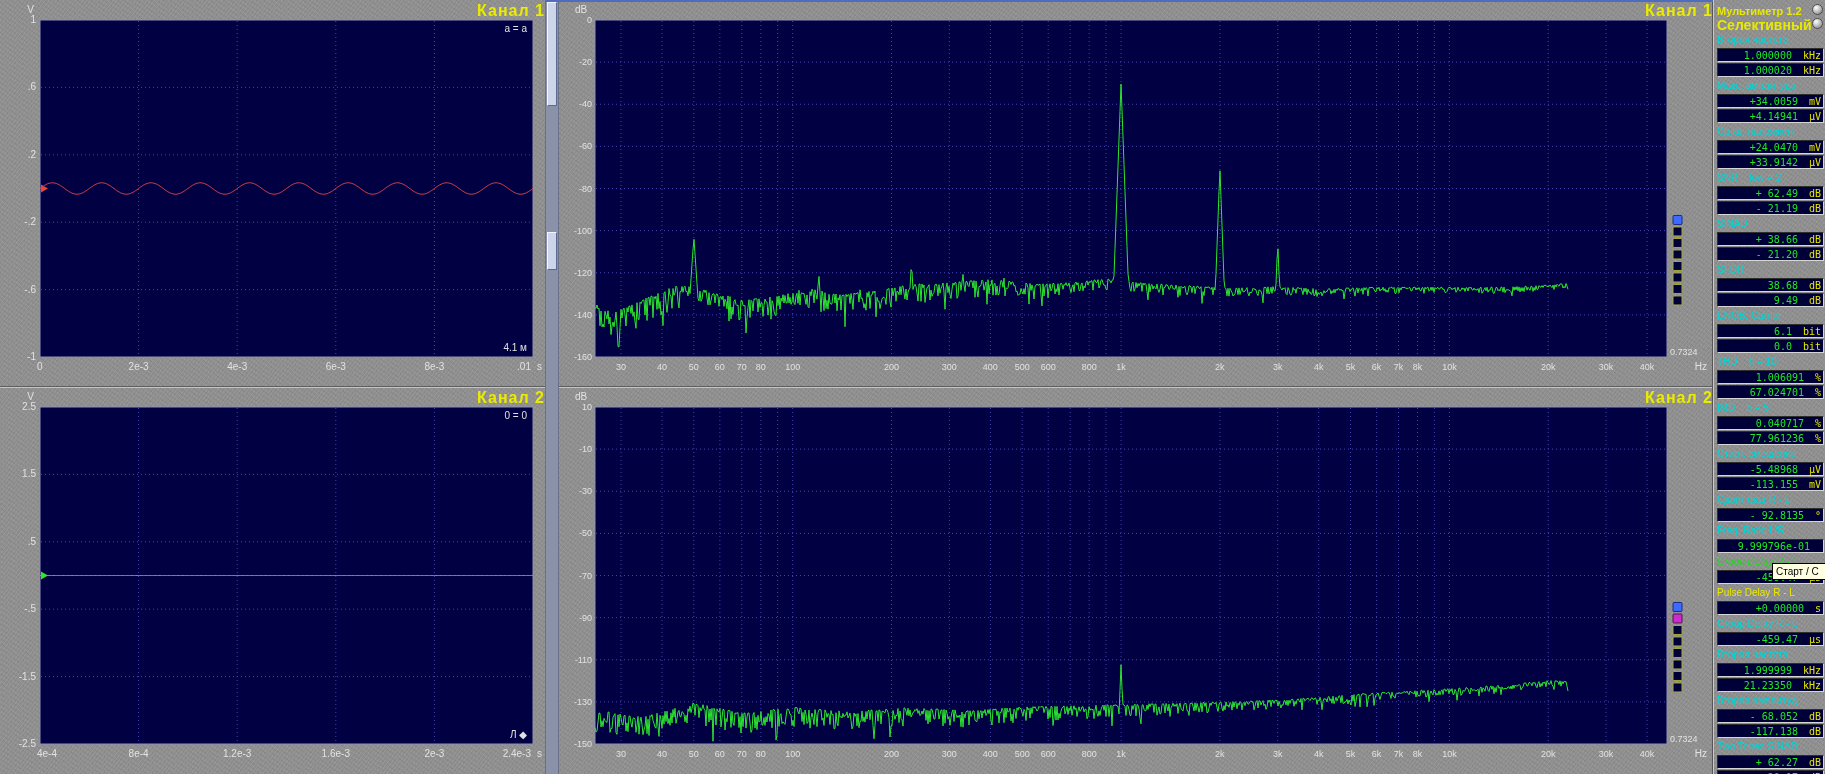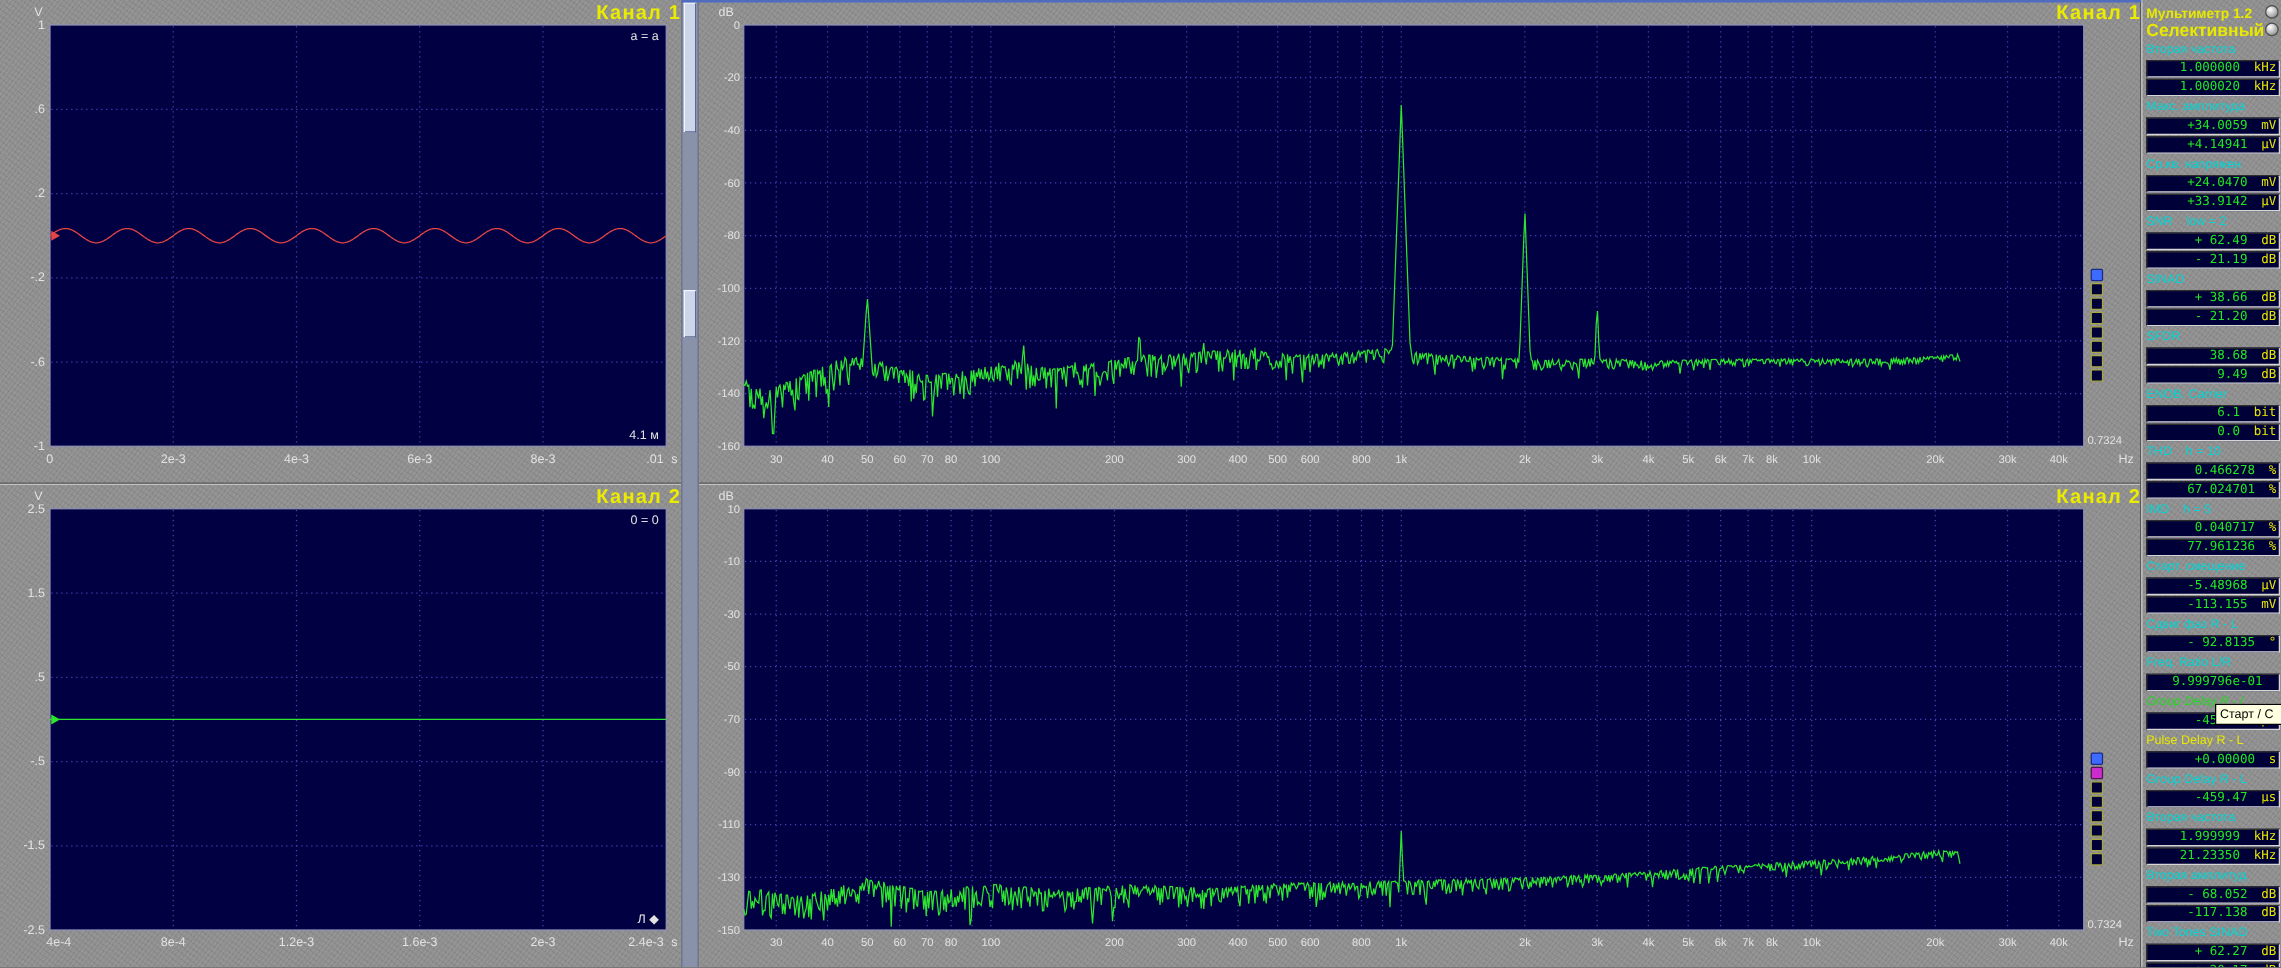--- a/index.html
+++ b/index.html
@@ -41,21 +41,21 @@
   .mm-mode{font-size:14px;font-weight:bold;}
   .c-yellow{color:#e8e800;}
   .c-cyan{color:#00d6d6;}
   .c-green{color:#26d626;font-style:italic;}
   .led{position:absolute;right:2px;top:2px;width:9px;height:9px;border-radius:50%;
     background:radial-gradient(circle at 35% 30%, #ffffff, #a8a8a8 65%, #6a6a6a);
     border:1px solid #4f4f4f;}
   .mm-label{height:15px;line-height:15px;font-size:10px;padding-left:3px;white-space:pre;overflow:hidden;}
   .mm-value{height:12px;margin:1px 1px 1px 3px;background:#000038;
     border:1px solid;border-color:#2e2e2e #d6d6d6 #d6d6d6 #2e2e2e;box-sizing:content-box;
-    display:flex;justify-content:flex-end;padding-right:2px;
+    display:flex;justify-content:flex-end;align-items:center;padding-right:2px;
     font-family:"DejaVu Sans Mono",monospace;font-size:10px;white-space:nowrap;overflow:hidden;}
   .mm-value .num{color:#21e621;}
   .mm-value .unit{color:#e6e600;margin-left:11px;}
 
   .tooltip{position:absolute;left:1772px;top:563px;width:49px;height:13px;line-height:13px;
     background:#ffffe1;border:1px solid #000;color:#000;font-size:10px;
     padding:1px 3px;white-space:nowrap;overflow:hidden;z-index:10;}
 </style>
 </head>
 <body>
@@ -397,21 +397,21 @@
         <div class="mm-value">
           <span class="num">6.1</span>
           <span class="unit">bit</span>
         </div>
         <div class="mm-value">
           <span class="num">0.0</span>
           <span class="unit">bit</span>
         </div>
         <div class="mm-label c-cyan">THD    h = 10</div>
         <div class="mm-value">
-          <span class="num">0.466278</span>
+          <span class="num">1.006091</span>
           <span class="unit">%</span>
         </div>
         <div class="mm-value">
           <span class="num">67.024701</span>
           <span class="unit">%</span>
         </div>
         <div class="mm-label c-cyan">IMD    h = 5</div>
         <div class="mm-value">
           <span class="num">0.040717</span>
           <span class="unit">%</span>

